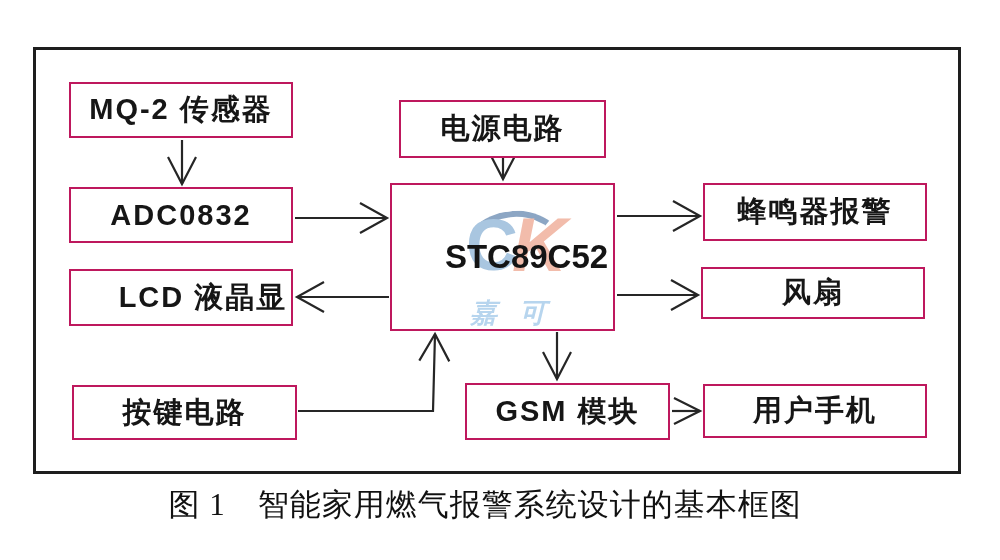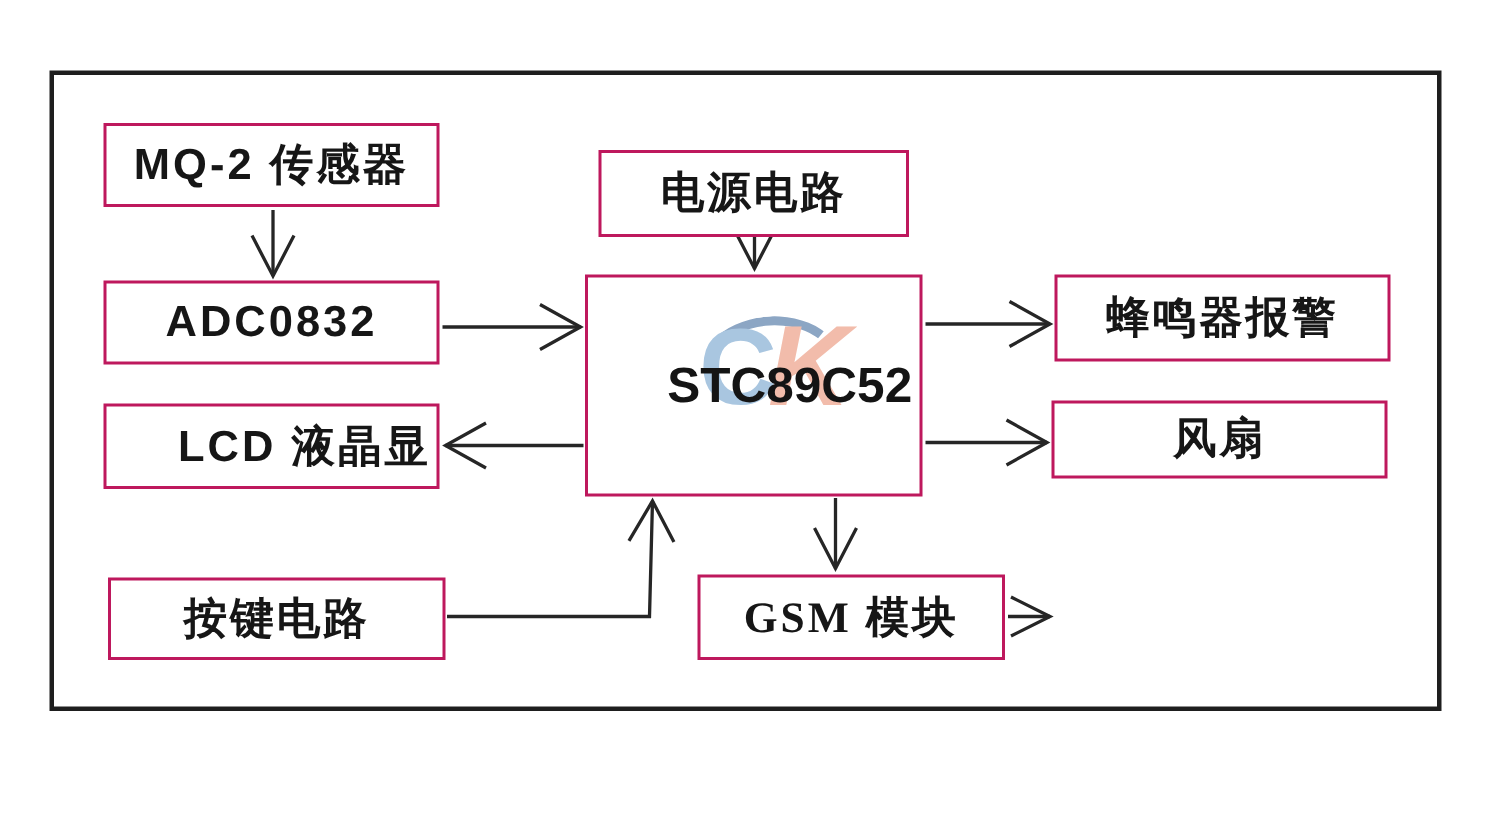--- a/index.html
+++ b/index.html
@@ -42,21 +42,21 @@
     z-index: 3;
   }
   .node-mq2    { left: 69px;  top: 82px;  width: 224px; height: 56px; }
   .node-power  { left: 399px; top: 80px;  width: 207px; height: 58px; margin-top: 20px; }
   .node-adc    { left: 69px;  top: 187px; width: 224px; height: 56px; }
   .node-mcu    { left: 390px; top: 183px; width: 225px; height: 148px; z-index: 2; }
   .node-buzzer { left: 703px; top: 183px; width: 224px; height: 58px; }
   .node-lcd    { left: 69px;  top: 269px; width: 224px; height: 57px; padding-left: 44px; }
   .node-fan    { left: 701px; top: 267px; width: 224px; height: 52px; }
   .node-keys   { left: 72px;  top: 385px; width: 225px; height: 55px; }
-  .node-gsm    { left: 465px; top: 383px; width: 205px; height: 57px; font-family: Liberation Serif, serif; }
+  .node-gsm    { left: 465px; top: 383px; width: 205px; height: 57px; }
   .node-phone  { left: 703px; top: 384px; width: 224px; height: 54px; }
 
   .mcu-label {
     position: relative;
     z-index: 2;
     font-size: 33px;
     font-weight: 700;
     letter-spacing: 0px;
     color: #141414;
     margin-left: 48px;
@@ -170,20 +170,21 @@
 
   <div class="node node-adc">
     <span>ADC0832</span>
   </div>
 
   <div class="node node-mcu">
     <div class="wm">
       <span class="wm-arc"></span>
       <span class="wm-c">C</span>
       <span class="wm-k">K</span>
+      <span class="wm-cn">嘉可</span>
     </div>
     <span class="mcu-label">STC89C52</span>
   </div>
 
   <div class="node node-buzzer">
     <span>蜂鸣器报警</span>
   </div>
 
   <div class="node node-lcd">
     <span>LCD 液晶显</span>
@@ -194,15 +195,19 @@
   </div>
 
   <div class="node node-keys">
     <span>按键电路</span>
   </div>
 
   <div class="node node-gsm">
     <span>GSM 模块</span>
   </div>
 
-
+  <div class="node node-phone">
+    <span>用户手机</span>
+  </div>
+
+  <div class="caption">图 1　智能家用燃气报警系统设计的基本框图</div>
 
 </div>
 
 </body></html>

